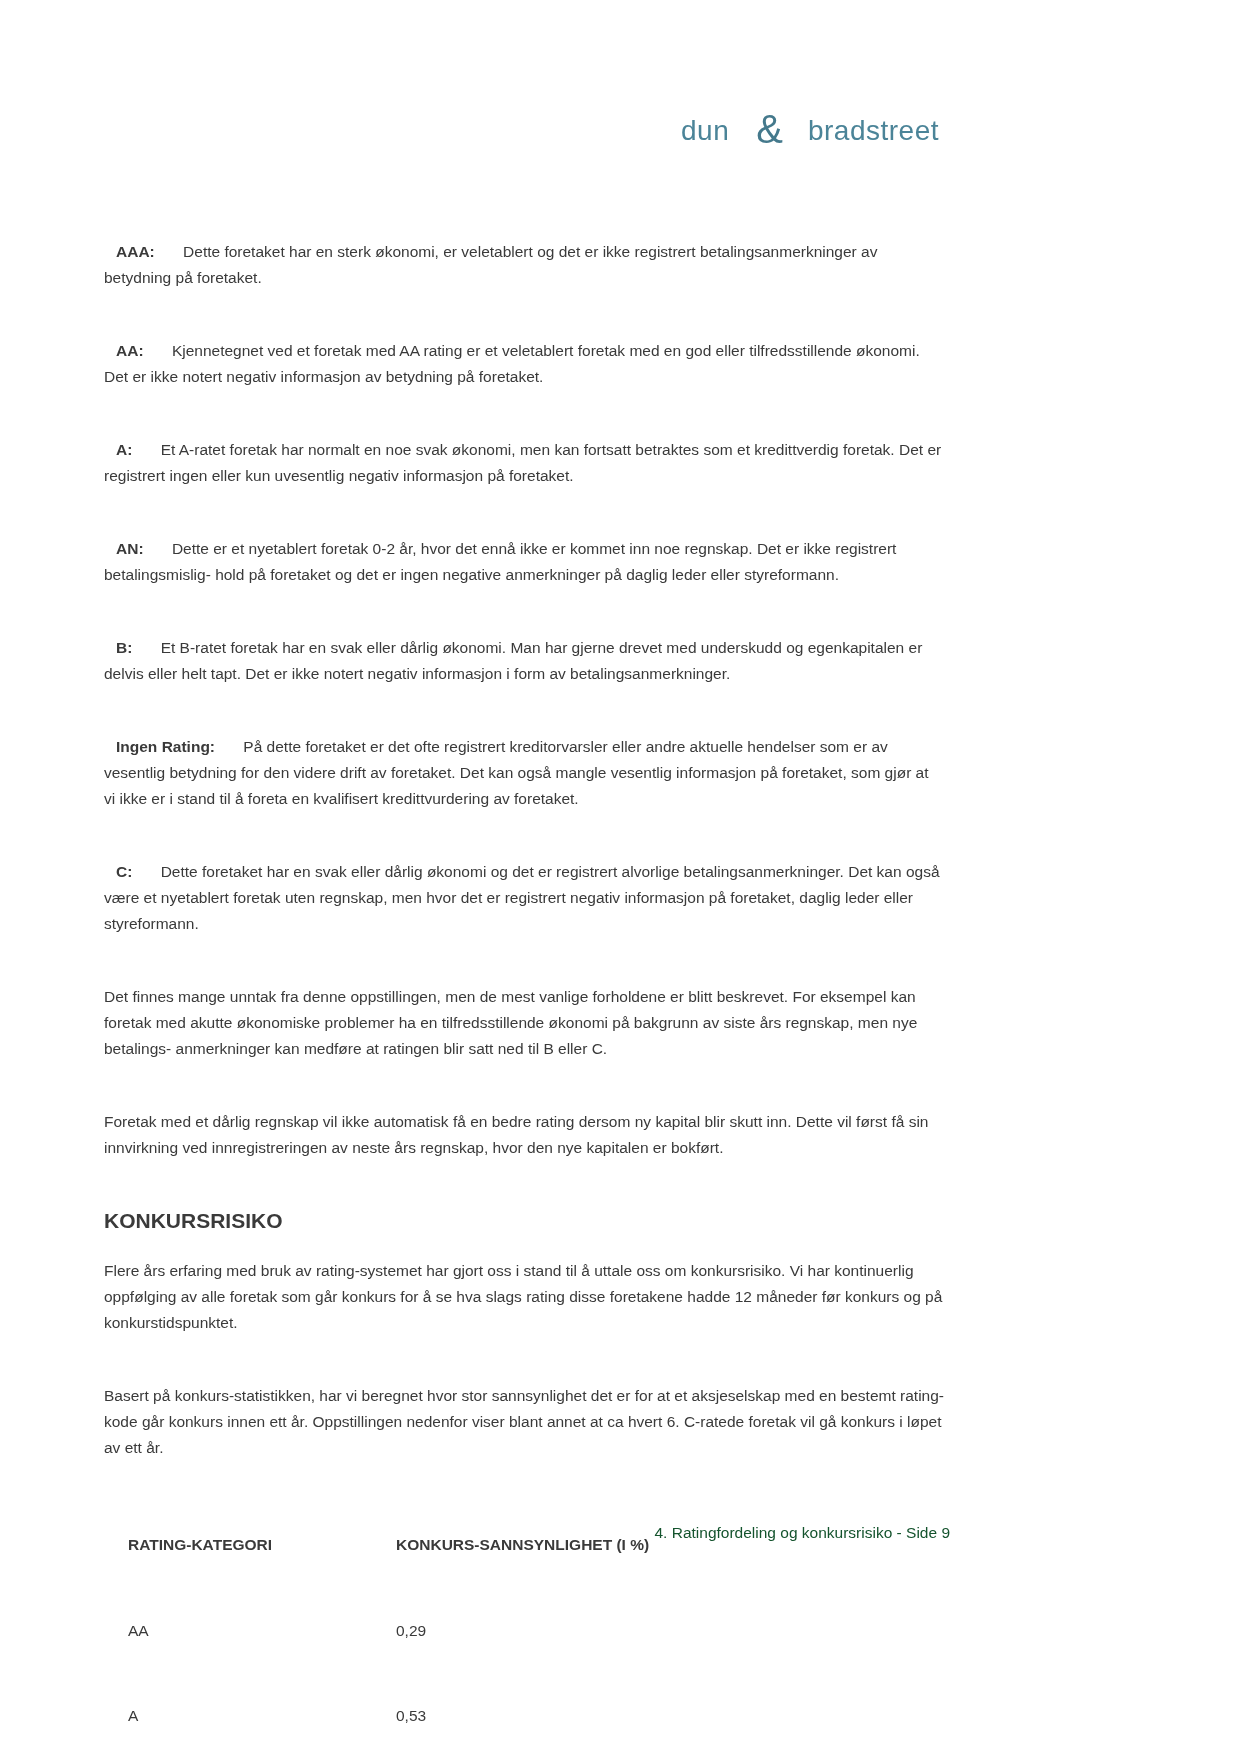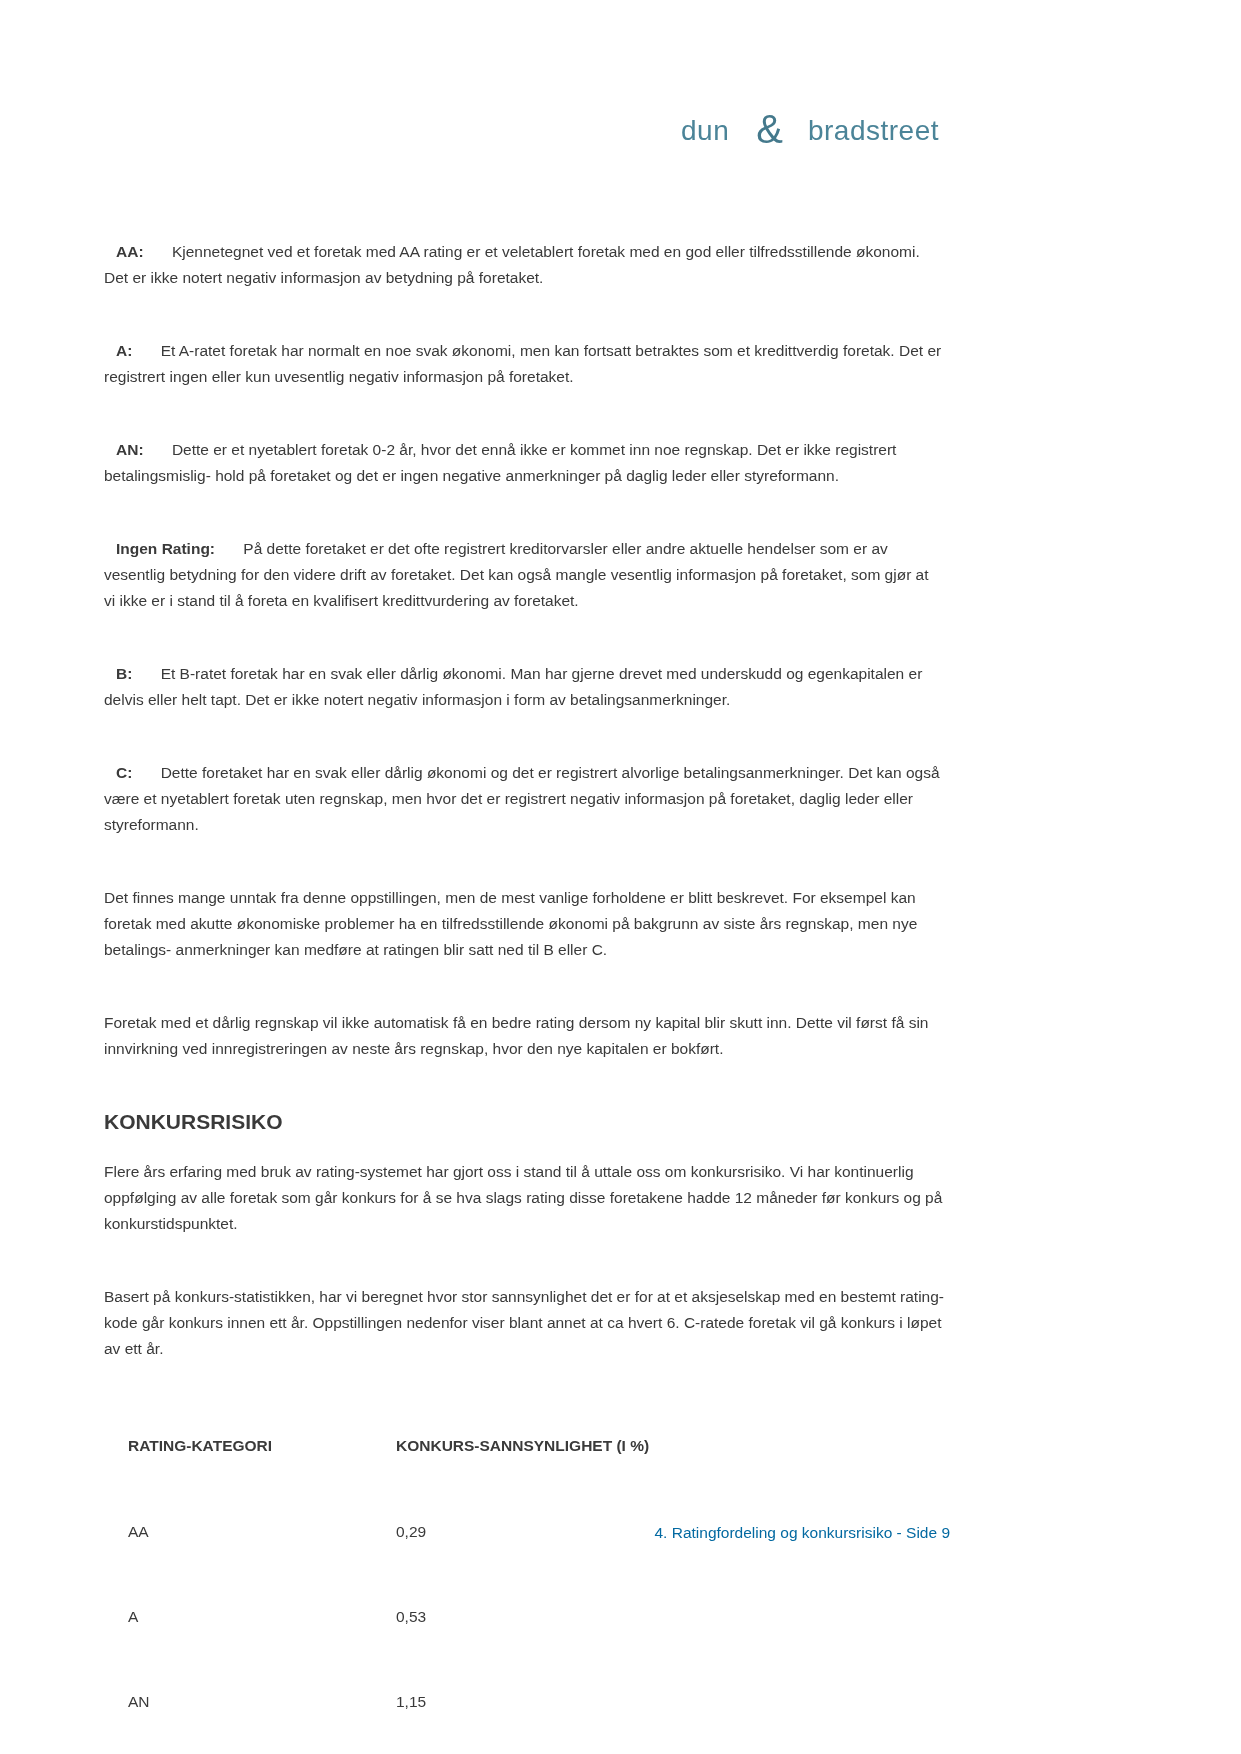--- a/index.html
+++ b/index.html
@@ -58,61 +58,65 @@
   .note {
     font-style:italic;
     margin-top:34px;
     font-family:Liberation Serif, serif;
   }
   
   .page-footer {
     position:absolute;
     top:1496px; right:291px;
     font-size:15.5px; line-height:26px;
-    color:#0369a1;
+    color:#14532d;
     white-space:nowrap;
   }
 </style>
 </head>
 <body>
 
 <div class="page">
 
   <header class="logo">
     <span class="logo-dun">dun</span>
     <span class="logo-amp">&amp;</span>
     <span class="logo-bradstreet">bradstreet</span>
   </header>
 
   <main class="content">
 
+    <p class="para">
+      <strong>AAA:</strong>
+      <span>Dette foretaket har en sterk økonomi, er veletablert og det er ikke registrert betalingsanmerkninger av betydning på foretaket.</span>
+    </p>
 
     <p class="para">
       <strong>AA:</strong>
       <span>Kjennetegnet ved et foretak med AA rating er et veletablert foretak med en god eller tilfredsstillende økonomi. Det er ikke notert negativ informasjon av betydning på foretaket.</span>
     </p>
 
     <p class="para">
       <strong>A:</strong>
       <span>Et A-ratet foretak har normalt en noe svak økonomi, men kan fortsatt betraktes som et kredittverdig foretak. Det er registrert ingen eller kun uvesentlig negativ informasjon på foretaket.</span>
     </p>
 
     <p class="para">
       <strong>AN:</strong>
       <span>Dette er et nyetablert foretak 0-2 år, hvor det ennå ikke er kommet inn noe regnskap. Det er ikke registrert betalingsmislig- hold på foretaket og det er ingen negative anmerkninger på daglig leder eller styreformann.</span>
     </p>
 
     <p class="para">
-      <strong>Ingen Rating:</strong>
-      <span>På dette foretaket er det ofte registrert kreditorvarsler eller andre aktuelle hendelser som er av vesentlig betydning for den videre drift av foretaket. Det kan også mangle vesentlig informasjon på foretaket, som gjør at vi ikke er i stand til å foreta en kvalifisert kredittvurdering av foretaket.</span>
+      <strong>B:</strong>
+      <span>Et B-ratet foretak har en svak eller dårlig økonomi. Man har gjerne drevet med underskudd og egenkapitalen er delvis eller helt tapt. Det er ikke notert negativ informasjon i form av betalingsanmerkninger.</span>
     </p>
 
     <p class="para">
-      <strong>B:</strong>
-      <span>Et B-ratet foretak har en svak eller dårlig økonomi. Man har gjerne drevet med underskudd og egenkapitalen er delvis eller helt tapt. Det er ikke notert negativ informasjon i form av betalingsanmerkninger.</span>
+      <strong>Ingen Rating:</strong>
+      <span>På dette foretaket er det ofte registrert kreditorvarsler eller andre aktuelle hendelser som er av vesentlig betydning for den videre drift av foretaket. Det kan også mangle vesentlig informasjon på foretaket, som gjør at vi ikke er i stand til å foreta en kvalifisert kredittvurdering av foretaket.</span>
     </p>
 
     <p class="para">
       <strong>C:</strong>
       <span>Dette foretaket har en svak eller dårlig økonomi og det er registrert alvorlige betalingsanmerkninger. Det kan også være et nyetablert foretak uten regnskap, men hvor det er registrert negativ informasjon på foretaket, daglig leder eller styreformann.</span>
     </p>
 
     <p class="para">Det finnes mange unntak fra denne oppstillingen, men de mest vanlige forholdene er blitt beskrevet. For eksempel kan foretak med akutte økonomiske problemer ha en tilfredsstillende økonomi på bakgrunn av siste års regnskap, men nye betalings- anmerkninger kan medføre at ratingen blir satt ned til B eller C.</p>
 
     <p class="para">Foretak med et dårlig regnskap vil ikke automatisk få en bedre rating dersom ny kapital blir skutt inn. Dette vil først få sin innvirkning ved innregistreringen av neste års regnskap, hvor den nye kapitalen er bokført.</p>

